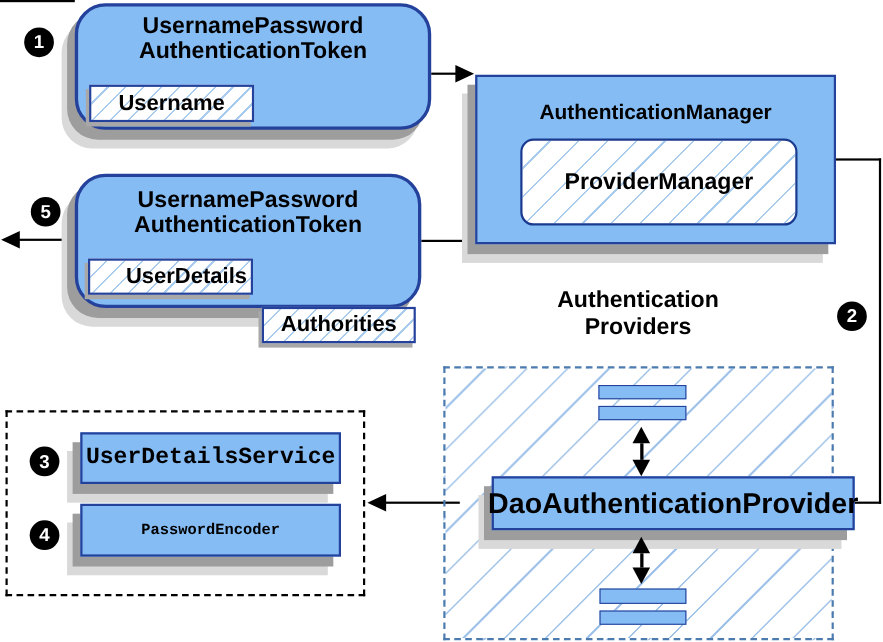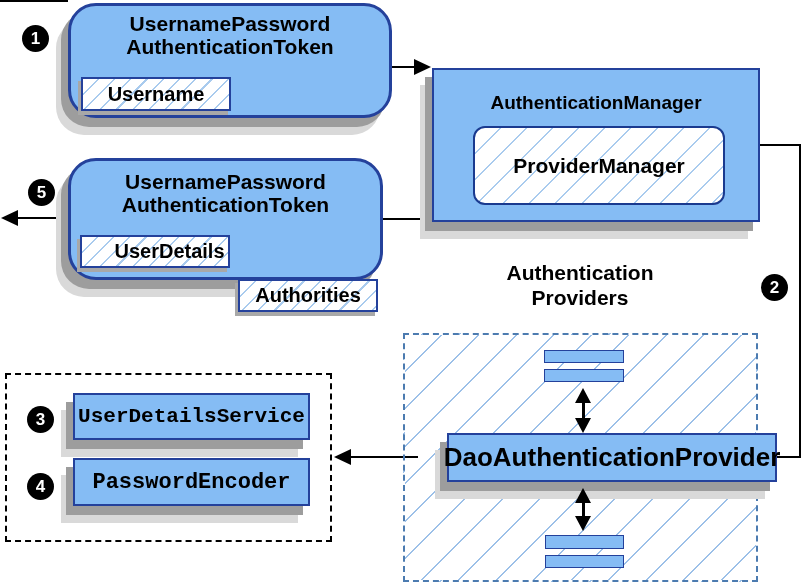--- a/index.html
+++ b/index.html
@@ -102,16 +102,16 @@
         <div class="shaft"></div>
         <div class="down"></div>
     </div>
 
     <div class="abs bar" style="left:140px;top:200px;width:79px;height:14px;"></div>
     <div class="abs bar" style="left:140px;top:220px;width:79px;height:13px;"></div>
   </div>
 
   <div class="abs services-box" style="left:5px;top:373px;width:327px;height:169px;font-family:Liberation Mono, monospace;">
     <div class="abs blue center shadow-lg" style="left:66px;top:18px;width:237px;height:47px;border-width:2px;font-weight:bold;font-size:21px;">UserDetailsService</div>
-    <div class="abs blue center shadow-lg" style="left:66px;top:83px;width:237px;height:48px;border-width:2px;font-weight:bold;font-size:22px;">PasswordEncoder</div>
+    <div class="abs blue center shadow-lg" style="left:66px;top:83px;width:237px;height:48px;border-width:2px;font-weight:bold;font-size:14px;">PasswordEncoder</div>
   </div>
 
 </div>
 
 </body></html>

